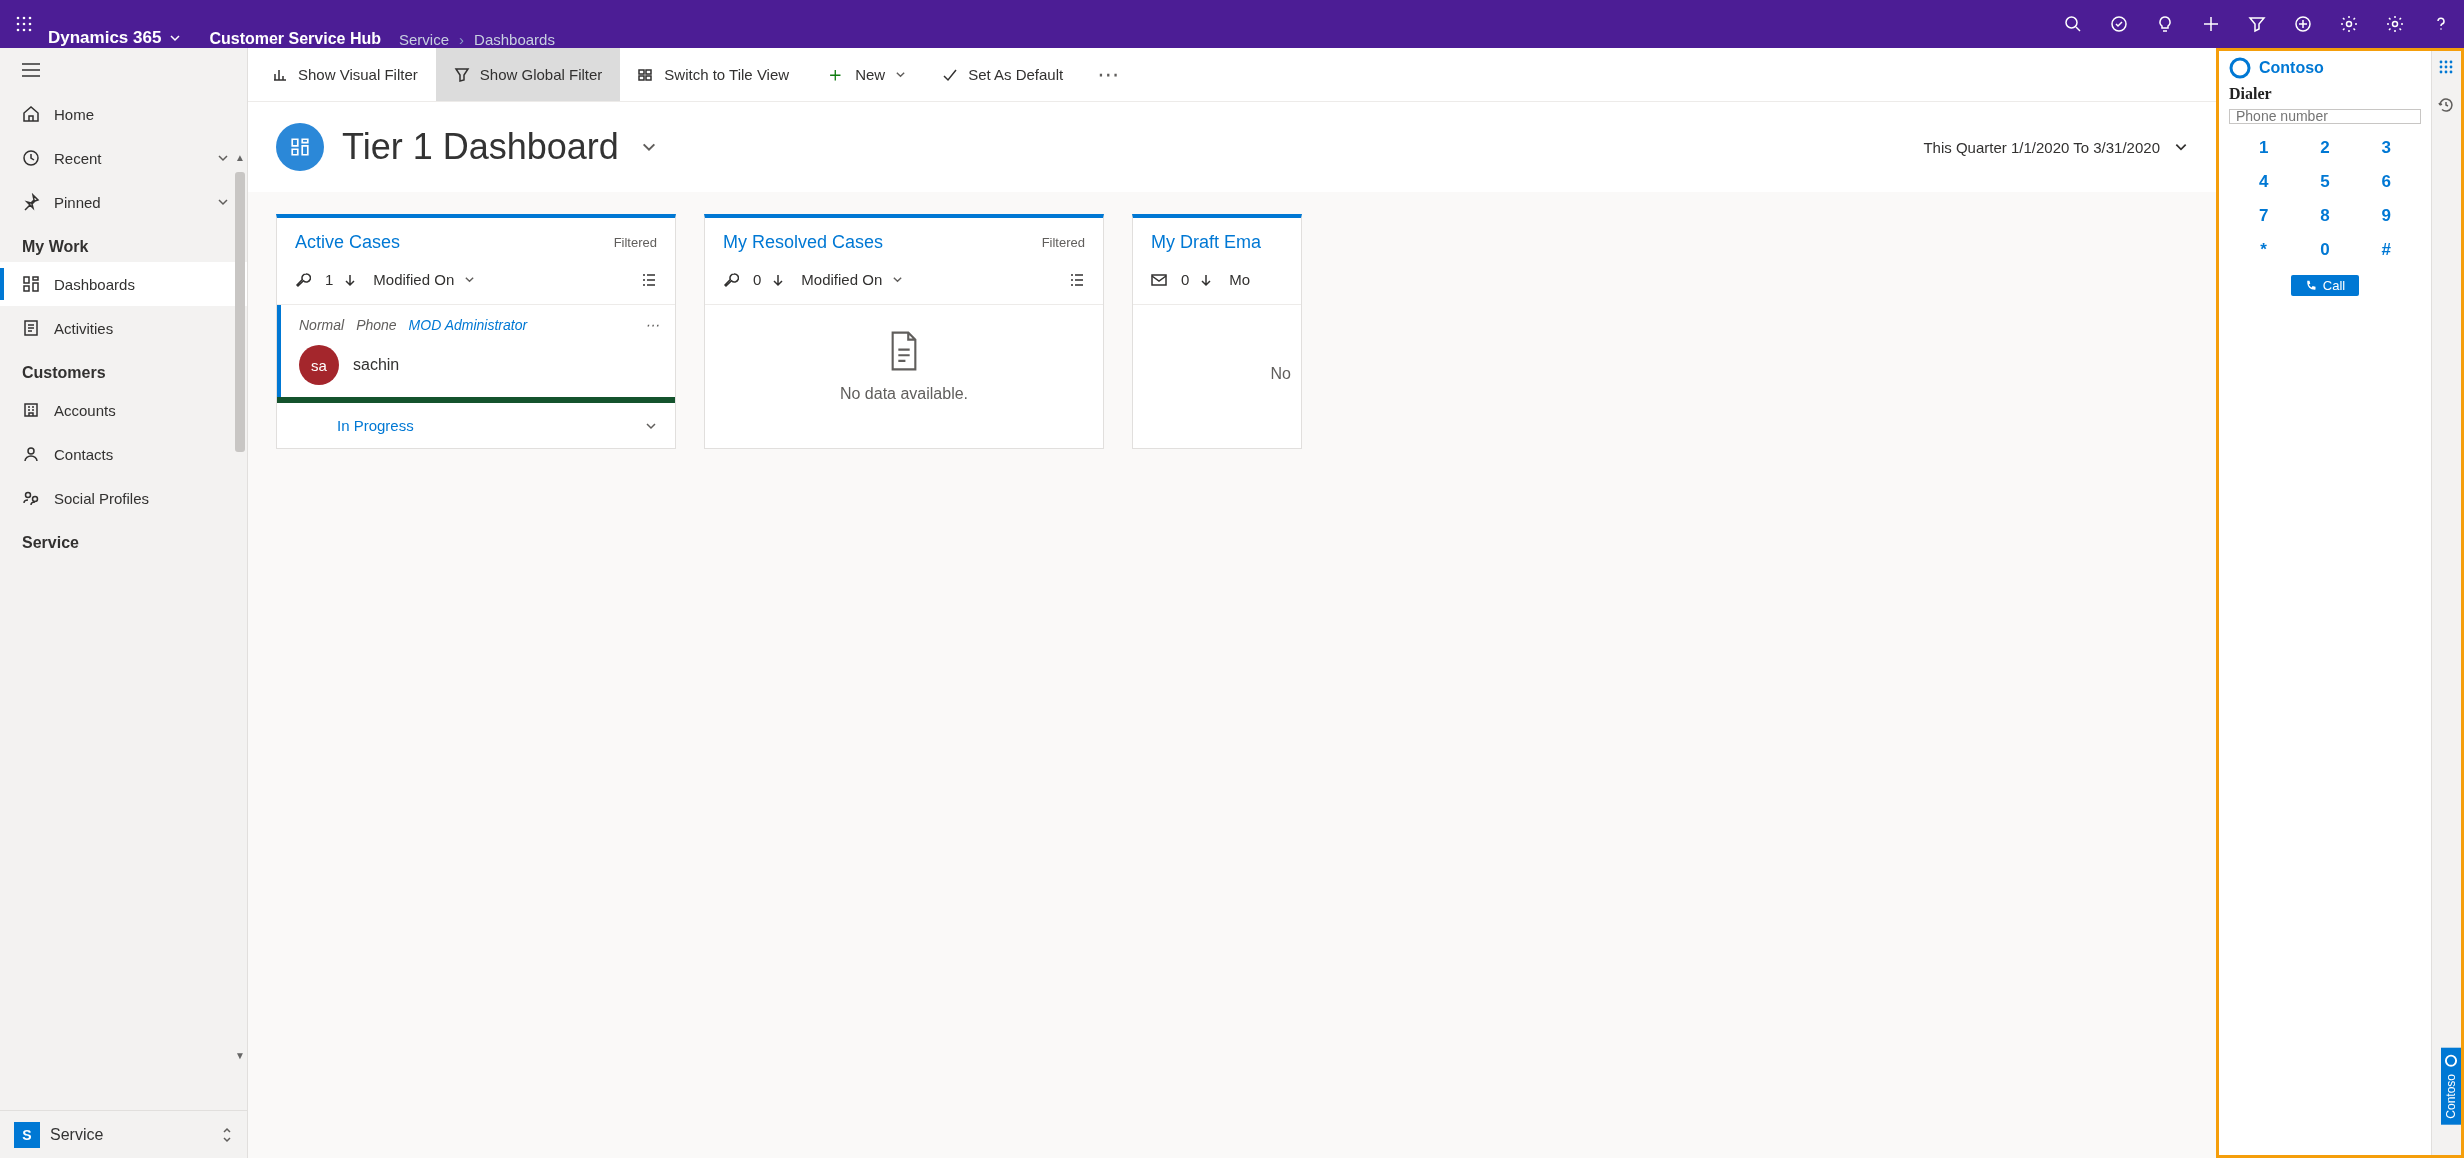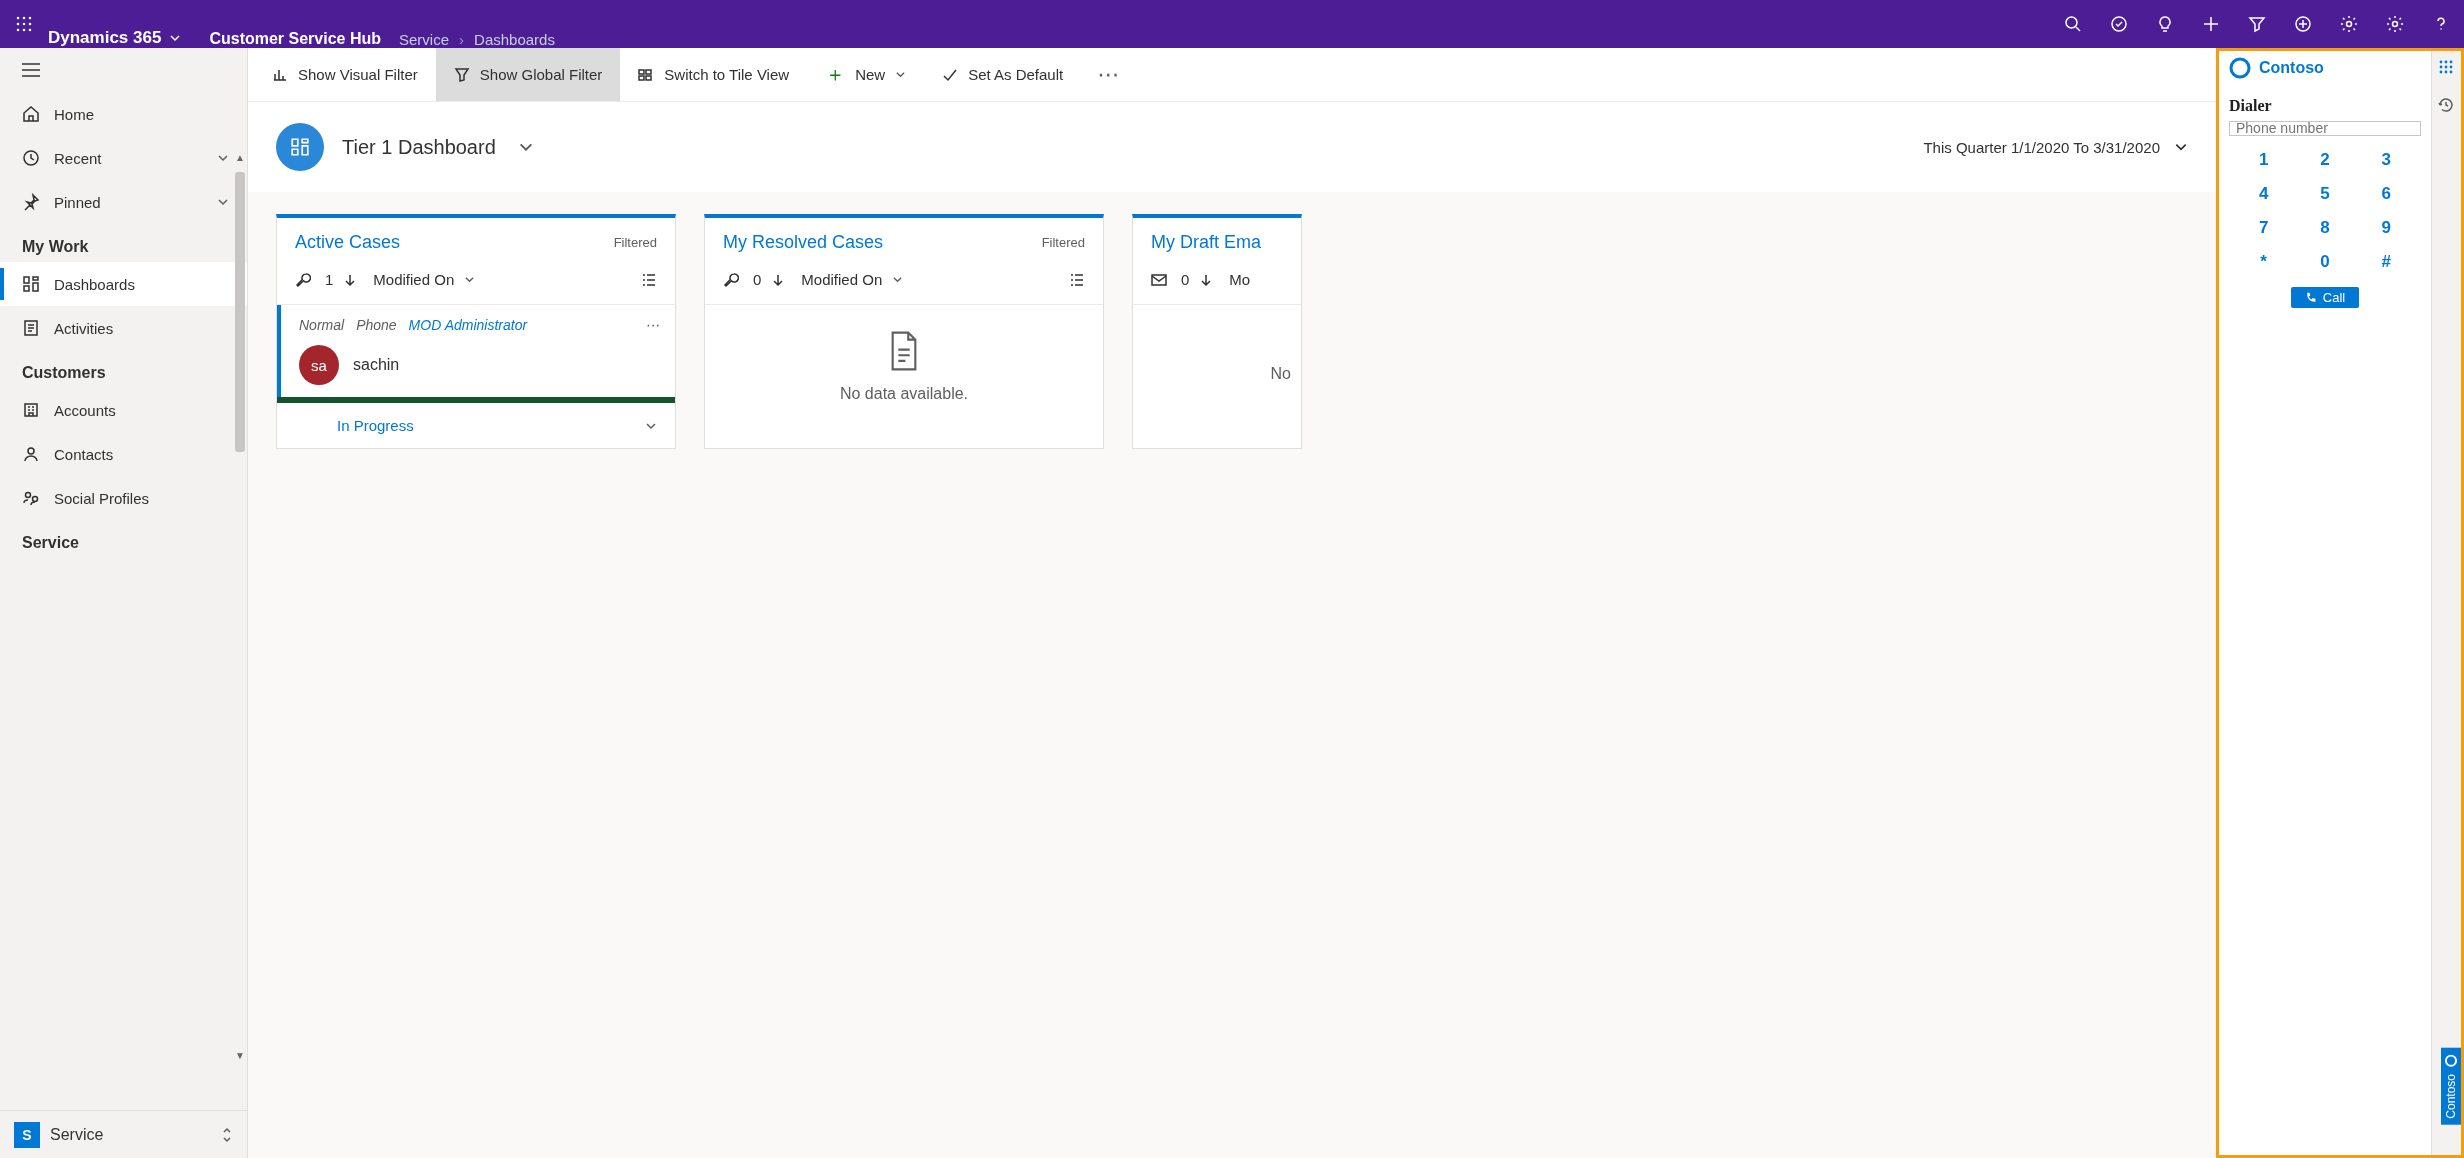--- a/index.html
+++ b/index.html
@@ -41,21 +41,21 @@
 .content { flex: 1; display: flex; flex-direction: column; background: #faf9f8; min-width: 0; }
 .cmdbar { height: 54px; background: #fff; border-bottom: 1px solid #edebe9; display: flex; align-items: stretch; padding-left:6px; }
 .cmd-btn { display: flex; align-items: center; gap: 10px; padding: 0 18px; font-size: 15px; cursor: pointer; color: #323130; }
 .cmd-btn.active { background: #dcdcdc; }
 .cmd-plus { color: #107c10; font-size: 20px; font-weight: 300; }
 .cmd-chev { color: #605e5c; font-size: 12px; }
 .cmd-more { font-size: 22px; color:#605e5c; letter-spacing: 2px; display:flex; align-items:center; padding:0 16px; cursor:pointer;}
 
 .dash-head { background:#fff; height: 90px; display: flex; align-items: center; padding: 0 28px; gap: 18px; }
 .dash-head .circ { width: 48px; height: 48px; border-radius: 50%; background: #2b88d8; display: flex; align-items: center; justify-content: center; }
-.dash-head h1 { font-size: 20px; font-weight: 400; color: #333; }
+.dash-head h1 { font-size: 36px; font-weight: 400; color: #333; }
 .dash-head .hchev { font-size: 18px; color: #605e5c; margin-left: 4px; cursor:pointer; }
 .dash-head .right { margin-left: auto; font-size: 15px; color: #323130; display:flex; align-items:center; gap:14px;}
 
 .cards { padding: 22px 28px; display: flex; gap: 28px; overflow: hidden; }
 .card { background: #fff; border: 1px solid #e1dfdd; border-top: 4px solid #0078d4; width: 400px; flex-shrink: 0; }
 .card.narrow-cut { width: 170px; overflow:hidden; }
 .card-head { display: flex; align-items: center; padding: 14px 18px 8px; gap: 12px; }
 .card-head h3 { font-size: 18px; font-weight: 400; color: #0078d4; }
 .card-head .filt { margin-left: auto; font-size: 13px; color: #605e5c; }
 .card-row { display: flex; align-items: center; padding: 10px 18px 16px; gap: 10px; font-size: 15px; color: #323130; border-bottom: 1px solid #edebe9;}
@@ -73,21 +73,21 @@
 .case-status { display:flex; align-items:center; padding:14px 18px 14px 60px; font-size:15px; color:#0078d4; border-top:6px solid #14532d;}
 .case-status .chev { margin-left:auto; color:#605e5c; font-size:13px;}
 .no-data { padding: 26px 0 30px; text-align: center; color: #605e5c; font-size: 16px; }
 .no-data svg { display:block; margin: 0 auto 14px; }
 
 
 .right-wrap { display:flex; border: 3px solid #f59e0b; border-top-width:3px; }
 .dialer { width: 212px; background:#fff; display:flex; flex-direction:column; }
 .dialer-head { display:flex; align-items:center; gap:8px; padding: 6px 10px; font-size:16px; font-weight:600; color:#0078d4; }
 .dialer-head svg { flex-shrink:0; }
-.dialer-title { padding: 0 10px 4px; font-size: 16px; font-family: Georgia, serif; font-weight:600; color:#222;margin-top:12px; }
+.dialer-title { padding: 0 10px 4px; font-size: 16px; font-family: Georgia, serif; font-weight:600; color:#222; }
 .phone-input { margin: 0 10px 6px; }
 .phone-input input { width:100%; height:15px; border:1px solid #c8c6c4; padding:0 6px; font-size:14px; color:#605e5c; }
 .pad { display:grid; grid-template-columns:repeat(3,1fr); gap:4px 0; padding: 2px 14px; }
 .pad button { border:none; background:none; color:#0078d4; font-size:17px; font-weight:600; height:30px; cursor:pointer; }
 .call-btn { margin:8px auto 0; display:flex; align-items:center; gap:6px; background:#0078d4; color:#fff; border:none; padding:3px 14px; font-size:13px; cursor:pointer; border-radius:2px; }
 
 .rail { width: 30px; background:#f3f2f1; border-left:1px solid #e1dfdd; display:flex; flex-direction:column; align-items:center; padding-top:8px; gap:20px; position:relative;}
 .rail .rico { width:18px; height:18px; color:#0078d4; cursor:pointer; }
 .rail .tab { position:absolute; bottom:30px; right:0; background:#0078d4; color:#fff; font-size:12px; padding:6px 3px; writing-mode: vertical-rl; transform: rotate(180deg); display:flex; align-items:center; gap:6px; cursor:pointer;}
 

